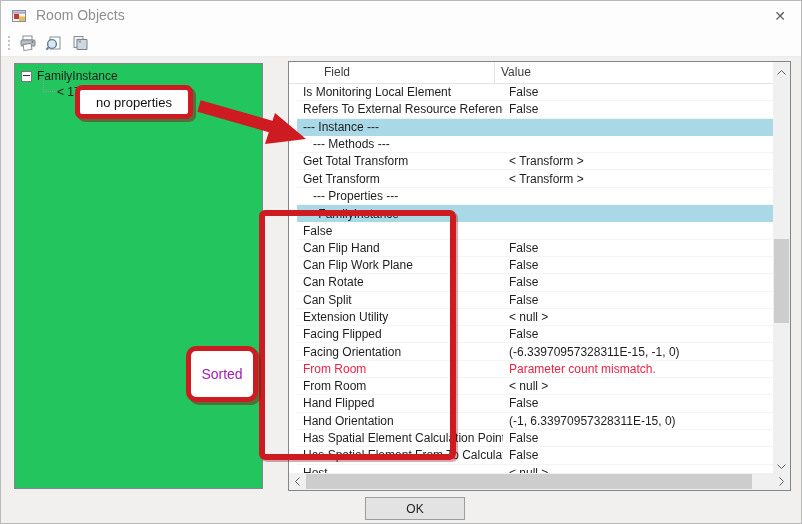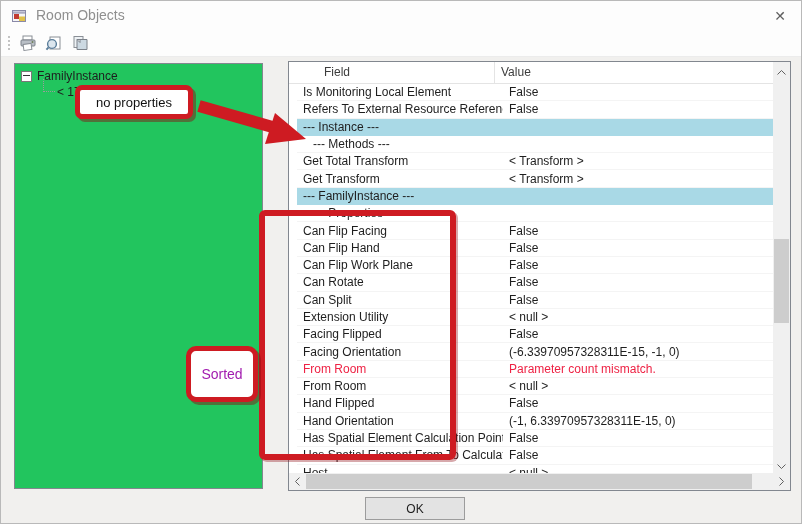--- a/index.html
+++ b/index.html
@@ -160,30 +160,29 @@
           <div class="c2"></div>
         </div>
         <div class="lrow bold">
           <div class="c1">Get Total Transform</div>
           <div class="c2">&lt; Transform &gt;</div>
         </div>
         <div class="lrow bold">
           <div class="c1">Get Transform</div>
           <div class="c2">&lt; Transform &gt;</div>
         </div>
+        <div class="lrow indent">
+          <div class="c1">--- Properties ---</div>
+          <div class="c2"></div>
+        </div>
         <div class="lrow hl">
           <div class="c1">--- FamilyInstance ---</div>
           <div class="c2"></div>
         </div>
-        <div class="lrow indent">
-          <div class="c1">--- Properties ---</div>
-          <div class="c2"></div>
-        </div>
-        <div class="lrow">
-          <div class="c1">Can Flip Facing</div>
+        <div class="lrow">
           <div class="c2">False</div>
         </div>
         <div class="lrow">
           <div class="c1">Can Flip Hand</div>
           <div class="c2">False</div>
         </div>
         <div class="lrow">
           <div class="c1">Can Flip Work Plane</div>
           <div class="c2">False</div>
         </div>

